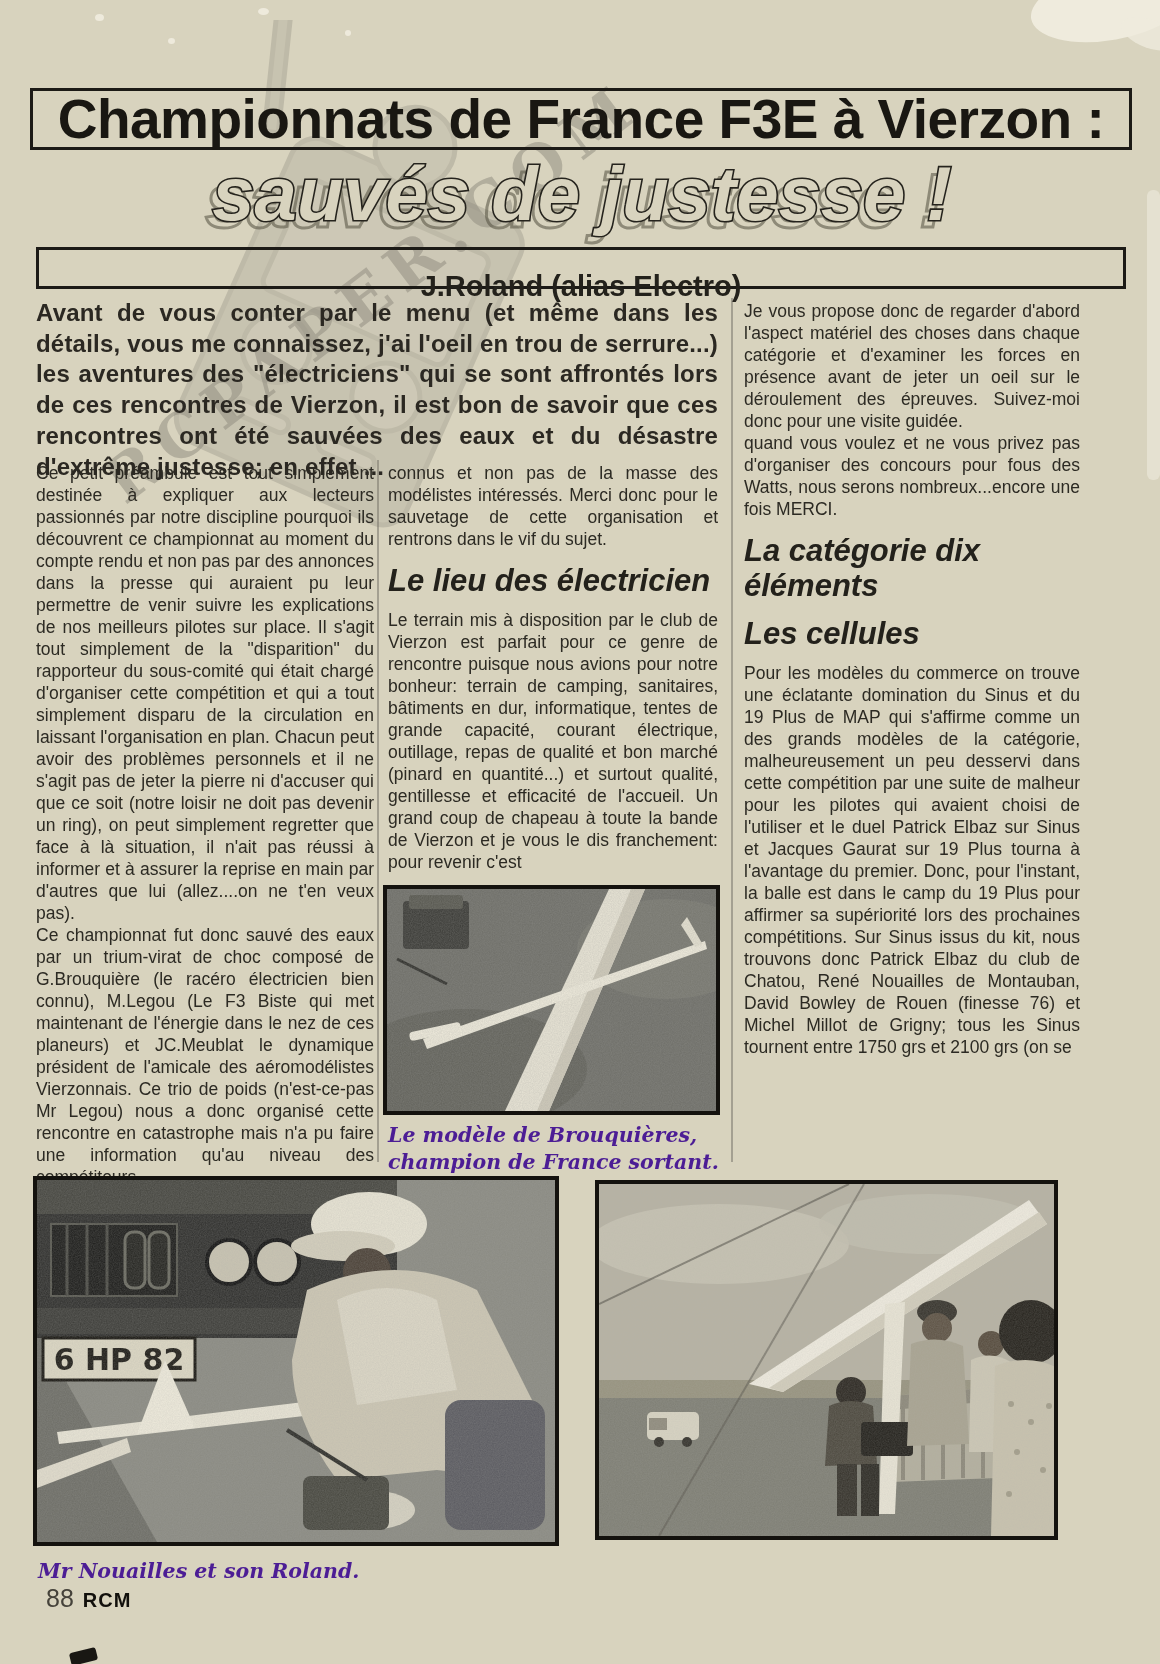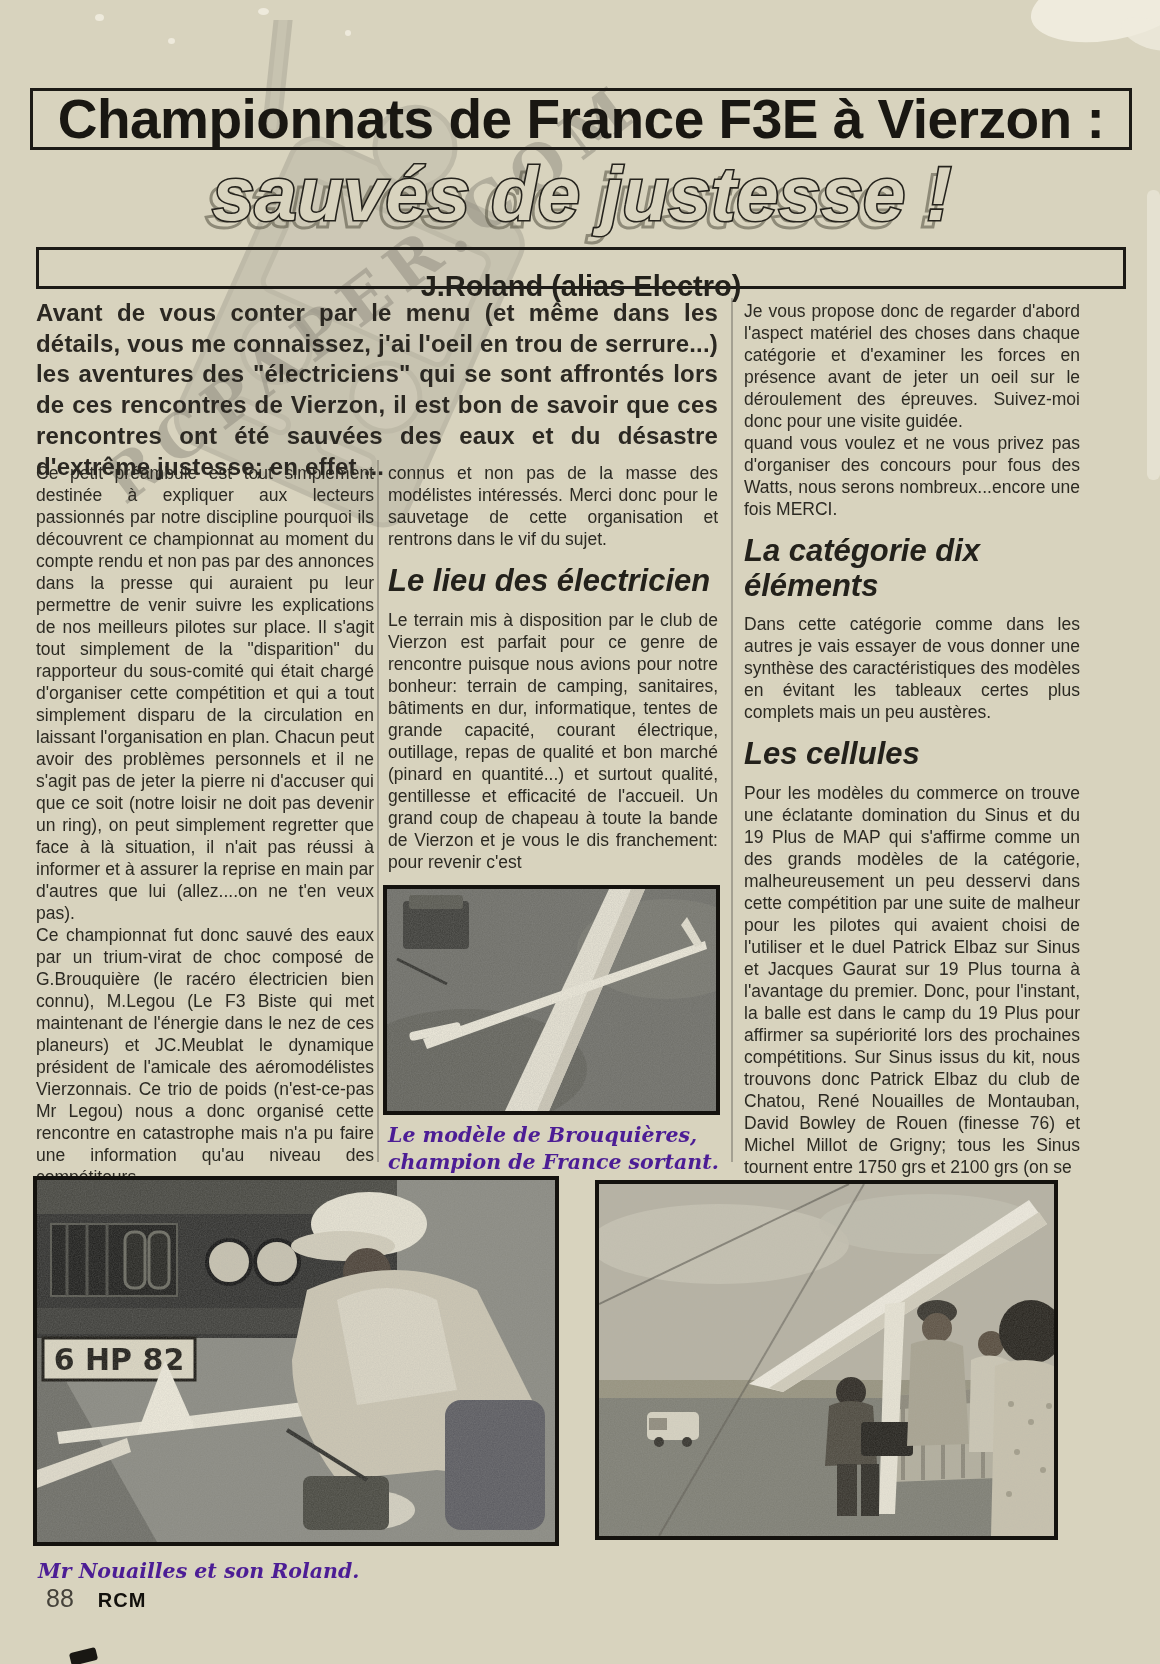--- a/index.html
+++ b/index.html
@@ -37,21 +37,21 @@
   .photo svg{display:block;}
   #photo-mid{left:383px;top:885px;}
   #photo-left{left:33px;top:1176px;}
   #photo-right{left:595px;top:1180px;}
   .caption{position:absolute;font-family:"DejaVu Serif",serif;font-weight:bold;
     font-style:italic;font-size:20.5px;line-height:1.3;color:#4c1d95;}
   #cap-mid{left:388px;top:1122px;width:334px;}
   #cap-left{left:38px;top:1558px;width:500px;}
   #cap-right{left:598px;top:1551px;width:460px;}
   
-  #footer{position:absolute;left:46px;top:1584px;display:flex;align-items:baseline;gap:24px;}
+  #footer{position:absolute;left:46px;top:1584px;display:flex;align-items:baseline;gap:9px;}
   #footer .pnum{font-size:25px;color:#45423a;}
   #footer .mag{font-size:20px;font-weight:bold;color:#12100c;letter-spacing:1px;}
   
   #wm-text{position:absolute;left:112px;top:452px;transform:rotate(-37deg);transform-origin:0 50%;
     font-family:"DejaVu Serif",serif;font-weight:bold;font-size:62px;letter-spacing:11px;
     color:#8e8a7d;opacity:.5;white-space:nowrap;pointer-events:none;}
   #wm-gfx{position:absolute;left:40px;top:20px;opacity:.34;pointer-events:none;}
   .blob{position:absolute;background:#efebdd;border-radius:50%;}
   #blob-tr1{left:1030px;top:-30px;width:160px;height:70px;transform:rotate(-10deg);}
   #blob-tr2{left:1120px;top:20px;width:60px;height:28px;transform:rotate(20deg);opacity:.8;}
@@ -114,21 +114,20 @@
   <div class="col" id="col2">
     <p>connus et non pas de la masse des modélistes intéressés. Merci donc pour le sauvetage de cette organisation et rentrons dans le vif du sujet.</p>
     <div class="colhead">Le lieu des électricien</div>
     <p>Le terrain mis à disposition par le club de Vierzon est parfait pour ce genre de rencontre puisque nous avions pour notre bonheur: terrain de camping, sanitaires, bâtiments en dur, informatique, tentes de grande capacité, courant électrique, outillage, repas de qualité et bon marché (pinard en quantité...) et surtout qualité, gentillesse et efficacité de l'accueil. Un grand coup de chapeau à toute la bande de Vierzon et je vous le dis franchement: pour revenir c'est</p>
   </div>
 
   <div class="col" id="col3">
     <p>Je vous propose donc de regarder d'abord l'aspect matériel des choses dans chaque catégorie et d'examiner les forces en présence avant de jeter un oeil sur le déroulement des épreuves. Suivez-moi donc pour une visite guidée.</p>
     <p>quand vous voulez et ne vous privez pas d'organiser des concours pour fous des Watts, nous serons nombreux...encore une fois MERCI.</p>
     <div class="colhead">La catégorie dix éléments</div>
-    <p>Dans cette catégorie comme dans les autres je vais essayer de vous donner une synthèse des caractéristiques des modèles en évitant les tableaux certes plus complets mais un peu austères.</p>
     <div class="colhead">Les cellules</div>
     <p>Pour les modèles du commerce on trouve une éclatante domination du Sinus et du 19 Plus de MAP qui s'affirme comme un des grands modèles de la catégorie, malheureusement un peu desservi dans cette compétition par une suite de malheur pour les pilotes qui avaient choisi de l'utiliser et le duel Patrick Elbaz sur Sinus et Jacques Gaurat sur 19 Plus tourna à l'avantage du premier. Donc, pour l'instant, la balle est dans le camp du 19 Plus pour affirmer sa supériorité lors des prochaines compétitions. Sur Sinus issus du kit, nous trouvons donc Patrick Elbaz du club de Chatou, René Nouailles de Montauban, David Bowley de Rouen (finesse 76) et Michel Millot de Grigny; tous les Sinus tournent entre 1750 grs et 2100 grs (on se</p>
   </div>
 
   <div class="photo" id="photo-mid">
     <svg width="329" height="222" viewBox="0 0 329 222">
       <defs>
         <filter id="gr1" x="0" y="0" width="100%" height="100%">
           <feTurbulence type="fractalNoise" baseFrequency="0.9" numOctaves="2" result="n"></feTurbulence>
           <feColorMatrix in="n" type="matrix" values="0 0 0 0 0.35  0 0 0 0 0.35  0 0 0 0 0.33  0 0 0 0.35 0"></feColorMatrix>

